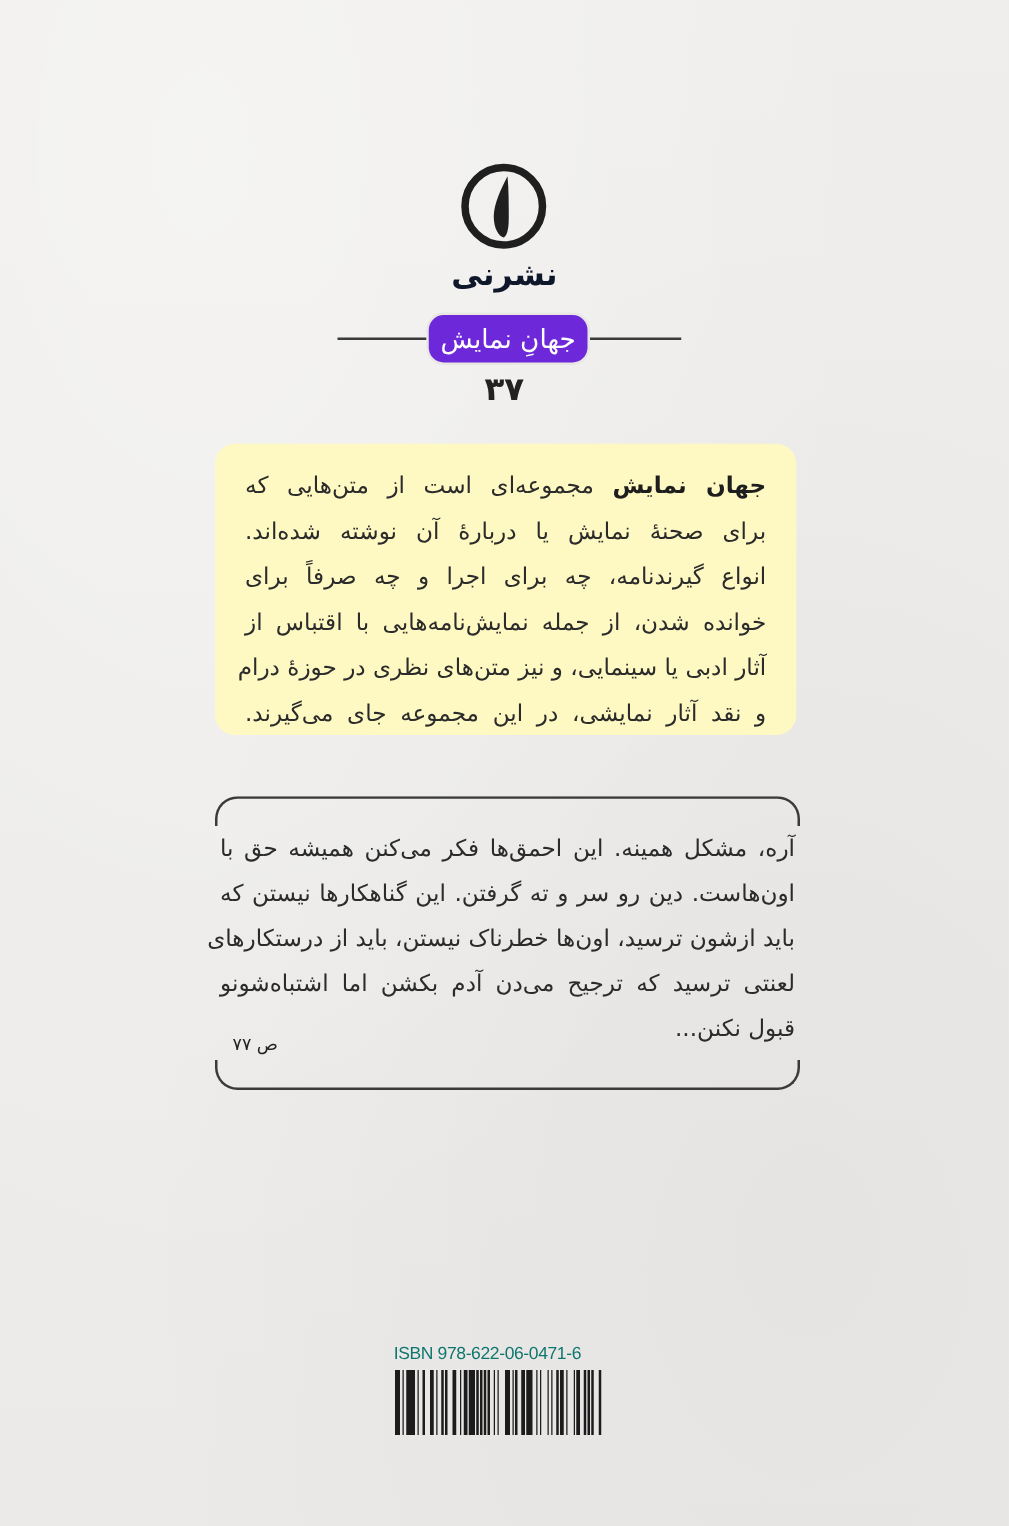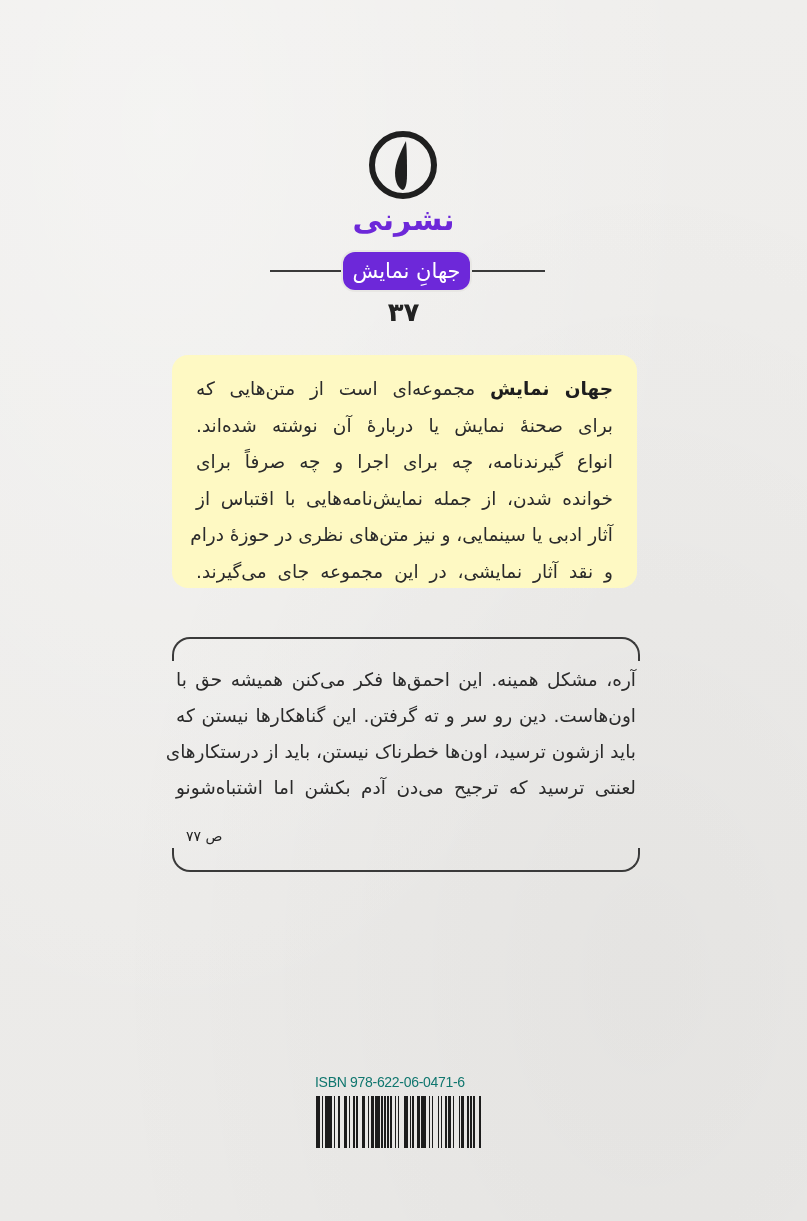--- a/index.html
+++ b/index.html
@@ -31,23 +31,23 @@
     top: 129px;
     width: 72px;
     height: 72px;
   }
   .publisher-name {
     position: absolute;
     left: 0;
     width: 807px;
     top: 200px;
     text-align: center;
-    font-size: 30px;
+    font-size: 25px;
     font-weight: bold;
-    color: #6d28d9;
+    color: #0f172a;
     direction: rtl;
     line-height: 40px;
   }
   
   .series-line {
     position: absolute;
     top: 270px;
     height: 2px;
     background: #3a3a3a;
   }
@@ -200,20 +200,21 @@
   <span class="desc-line">آثار ادبی یا سینمایی، و نیز متن‌های نظری در حوزهٔ درام</span>
   <span class="desc-line">و نقد آثار نمایشی، در این مجموعه جای می‌گیرند.</span>
 </div>
 
 <div class="quote-bracket top"></div>
 <div class="quote-text">
   <span class="quote-line">آره، مشکل همینه. این احمق‌ها فکر می‌کنن همیشه حق با</span>
   <span class="quote-line">اون‌هاست. دین رو سر و ته گرفتن. این گناهکارها نیستن که</span>
   <span class="quote-line">باید ازشون ترسید، اون‌ها خطرناک نیستن، باید از درستکارهای</span>
   <span class="quote-line">لعنتی ترسید که ترجیح می‌دن آدم بکشن اما اشتباه‌شونو</span>
+  <span class="quote-line last">قبول نکنن...</span>
 </div>
 <div class="quote-page">ص ۷۷</div>
 <div class="quote-bracket bottom"></div>
 
 <div class="isbn-label">ISBN 978-622-06-0471-6</div>
 <div class="barcode" id="barcode">
     <span style="width: 4.46018px;"></span>
     <span style="width: 1.48673px; background: transparent;"></span>
     <span style="width: 1.48673px;"></span>
     <span style="width: 1.48673px; background: transparent;"></span>

